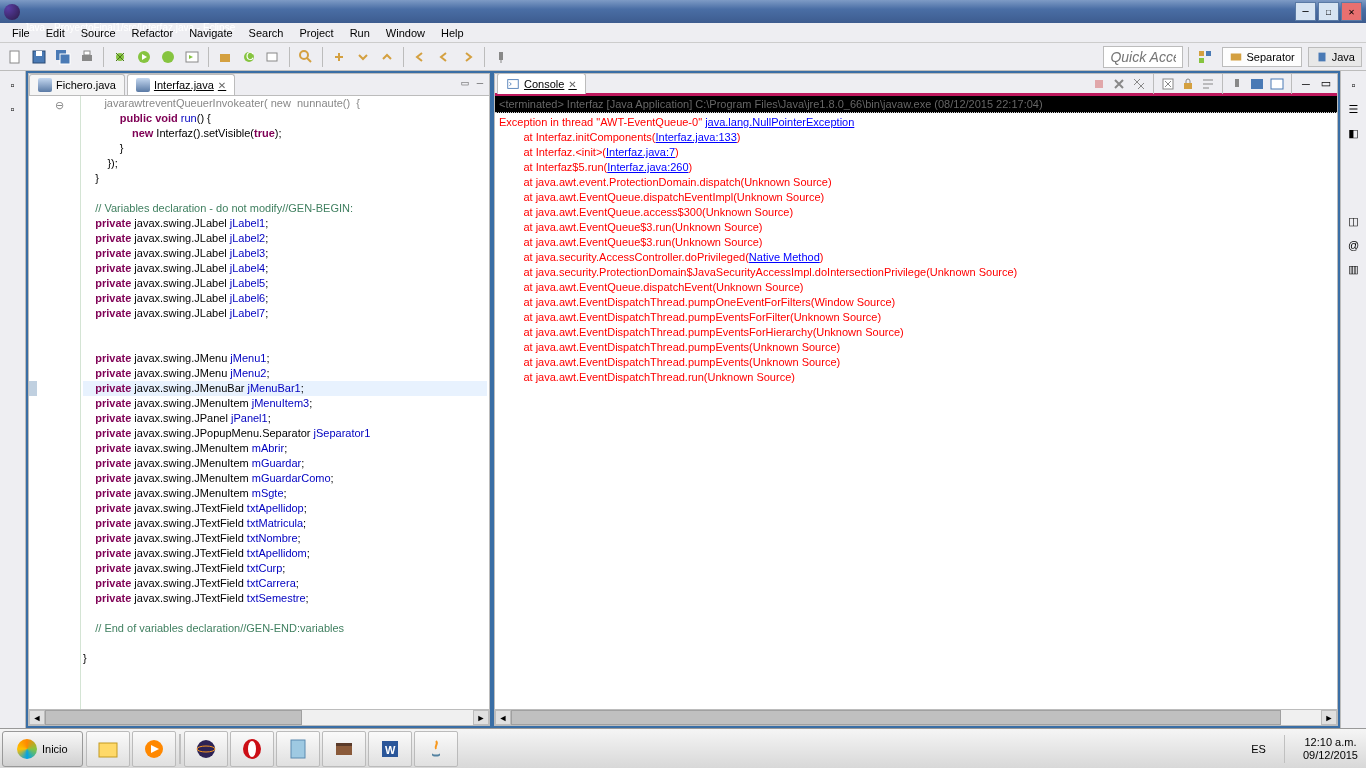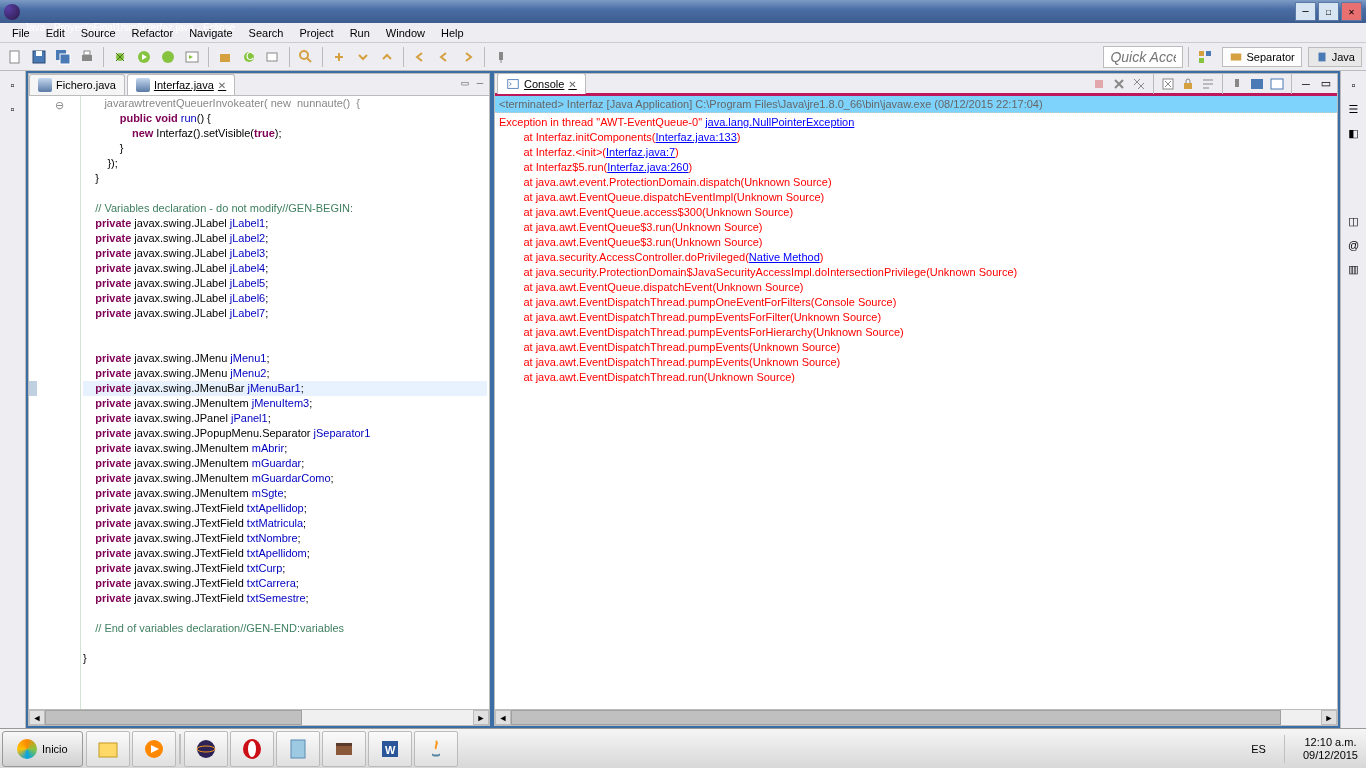--- a/index.html
+++ b/index.html
@@ -54,21 +54,21 @@
 .hscroll .arrow { width: 16px; background: #e0e0e0; border: 1px solid #bcbcbc; text-align: center; font-size: 9px; line-height: 14px; }
 .hscroll .track { flex: 1; background: #f0f0f0; position: relative; }
 .hscroll .thumb { position: absolute; height: 100%; background: #c0c0c0; border: 1px solid #a0a0a0; }
 
 
 .console-pane { flex: 1; background: #fff; display: flex; flex-direction: column; border: 1px solid #bcbcbc; margin: 2px; }
 .console-tabs { height: 22px; background: #eeeef2; display: flex; align-items: center; border-bottom: 3px solid #be185d; padding: 0 2px; position: relative; }
 .console-tabs .tab { padding: 3px 8px; }
 .console-toolbar { position: absolute; right: 2px; display: flex; gap: 2px; align-items: center; }
 .console-toolbar .tbtn { width: 18px; height: 18px; }
-.console-header { padding: 2px 4px; background: #7dd3fc; font-size: 11px; color: #666; border-bottom: 1px dotted #ccc; }
+.console-header { padding: 2px 4px; background: #000000; font-size: 11px; color: #666; border-bottom: 1px dotted #ccc; }
 .console-content { flex: 1; padding: 2px 4px; font-family: Consolas, monospace; font-size: 12px; line-height: 15px; white-space: pre; overflow: hidden; }
 .err { color: #ff0000; }
 .lnk { color: #0000ff; text-decoration: underline; }
 
 
 .taskbar { position: absolute; bottom: 0; left: 0; right: 0; height: 40px; background: linear-gradient(#f5f5f5, #d8d8d8); border-top: 1px solid #999; display: flex; align-items: center; }
 .start-btn { height: 36px; padding: 0 14px; display: flex; align-items: center; gap: 5px; background: linear-gradient(#f8f8f8, #d0d0d0); border: 1px solid #999; border-radius: 3px; margin: 0 2px; }
 .start-btn .orb { width: 20px; height: 20px; border-radius: 50%; background: conic-gradient(#ff8800, #86c440, #00a2e8, #ffc000, #ff8800); }
 .task-item { width: 44px; height: 36px; border: 1px solid #bbb; margin: 0 1px; display: flex; align-items: center; justify-content: center; background: linear-gradient(#fafafa, #e0e0e0); border-radius: 2px; }
 .task-item svg { width: 24px; height: 24px; }
@@ -347,21 +347,21 @@
 <span class="err">        at Interfaz.&lt;init&gt;(</span><span class="lnk">Interfaz.java:7</span><span class="err">)</span>
 <span class="err">        at Interfaz$5.run(</span><span class="lnk">Interfaz.java:260</span><span class="err">)</span>
 <span class="err">        at java.awt.event.ProtectionDomain.dispatch(Unknown Source)</span>
 <span class="err">        at java.awt.EventQueue.dispatchEventImpl(Unknown Source)</span>
 <span class="err">        at java.awt.EventQueue.access$300(Unknown Source)</span>
 <span class="err">        at java.awt.EventQueue$3.run(Unknown Source)</span>
 <span class="err">        at java.awt.EventQueue$3.run(Unknown Source)</span>
 <span class="err">        at java.security.AccessController.doPrivileged(</span><span class="lnk">Native Method</span><span class="err">)</span>
 <span class="err">        at java.security.ProtectionDomain$JavaSecurityAccessImpl.doIntersectionPrivilege(Unknown Source)</span>
 <span class="err">        at java.awt.EventQueue.dispatchEvent(Unknown Source)</span>
-<span class="err">        at java.awt.EventDispatchThread.pumpOneEventForFilters(Console Source)</span>
+<span class="err">        at java.awt.EventDispatchThread.pumpOneEventForFilters(Window Source)</span>
 <span class="err">        at java.awt.EventDispatchThread.pumpEventsForFilter(Unknown Source)</span>
 <span class="err">        at java.awt.EventDispatchThread.pumpEventsForHierarchy(Unknown Source)</span>
 <span class="err">        at java.awt.EventDispatchThread.pumpEvents(Unknown Source)</span>
 <span class="err">        at java.awt.EventDispatchThread.pumpEvents(Unknown Source)</span>
 <span class="err">        at java.awt.EventDispatchThread.run(Unknown Source)</span>
 </div>
     <div class="hscroll">
       <div class="arrow">◄</div>
       <div class="track">
           <div class="thumb" style="left:0;width:95%"></div>

